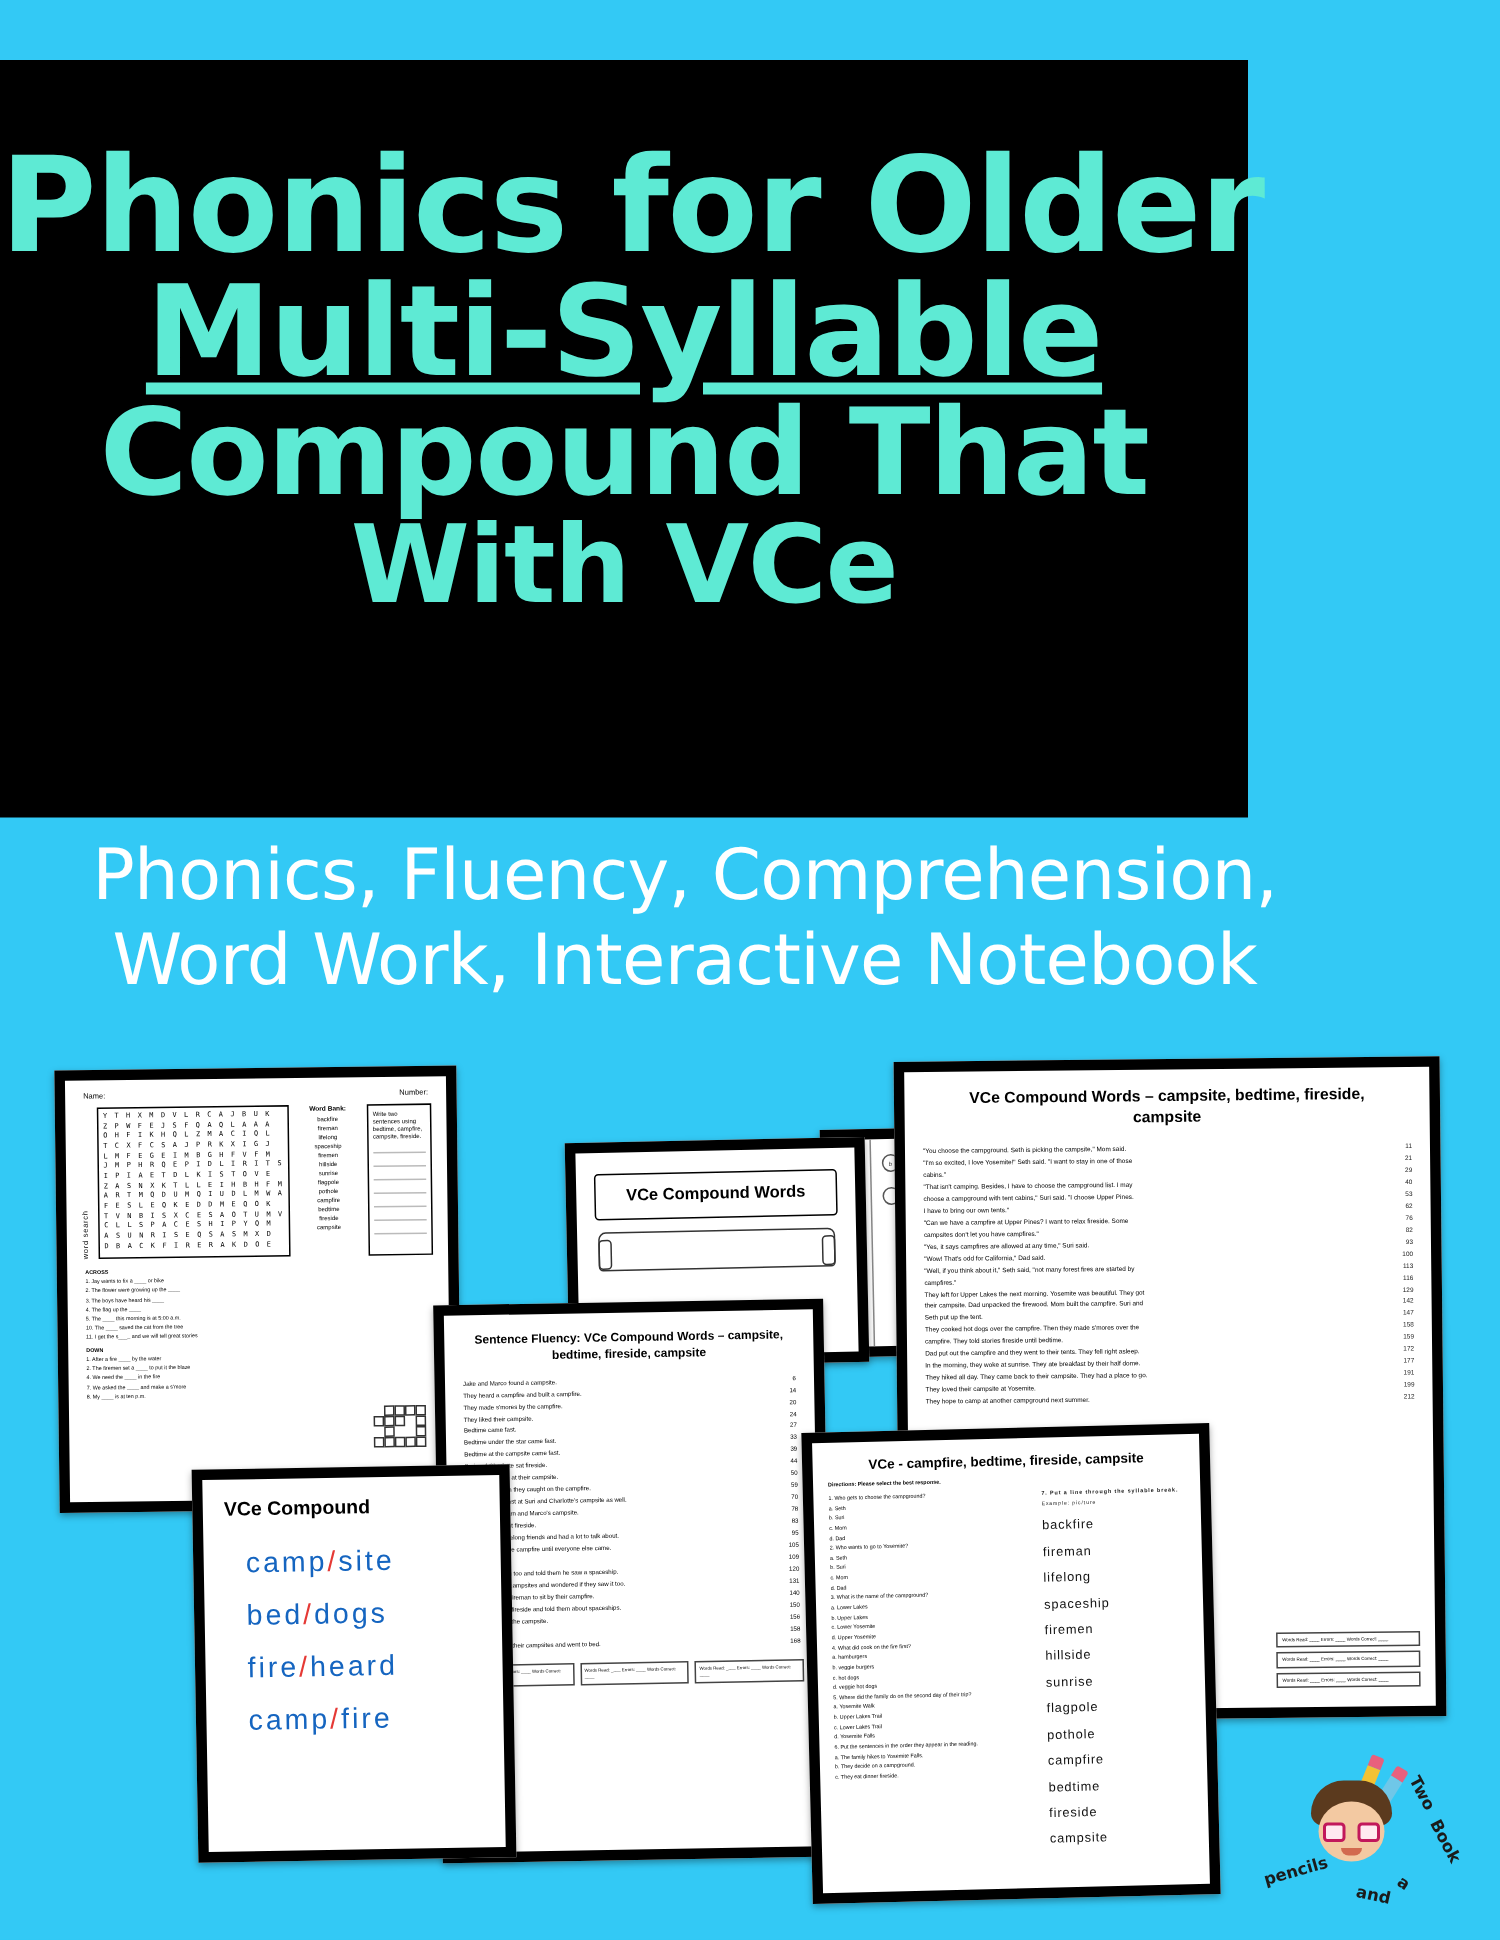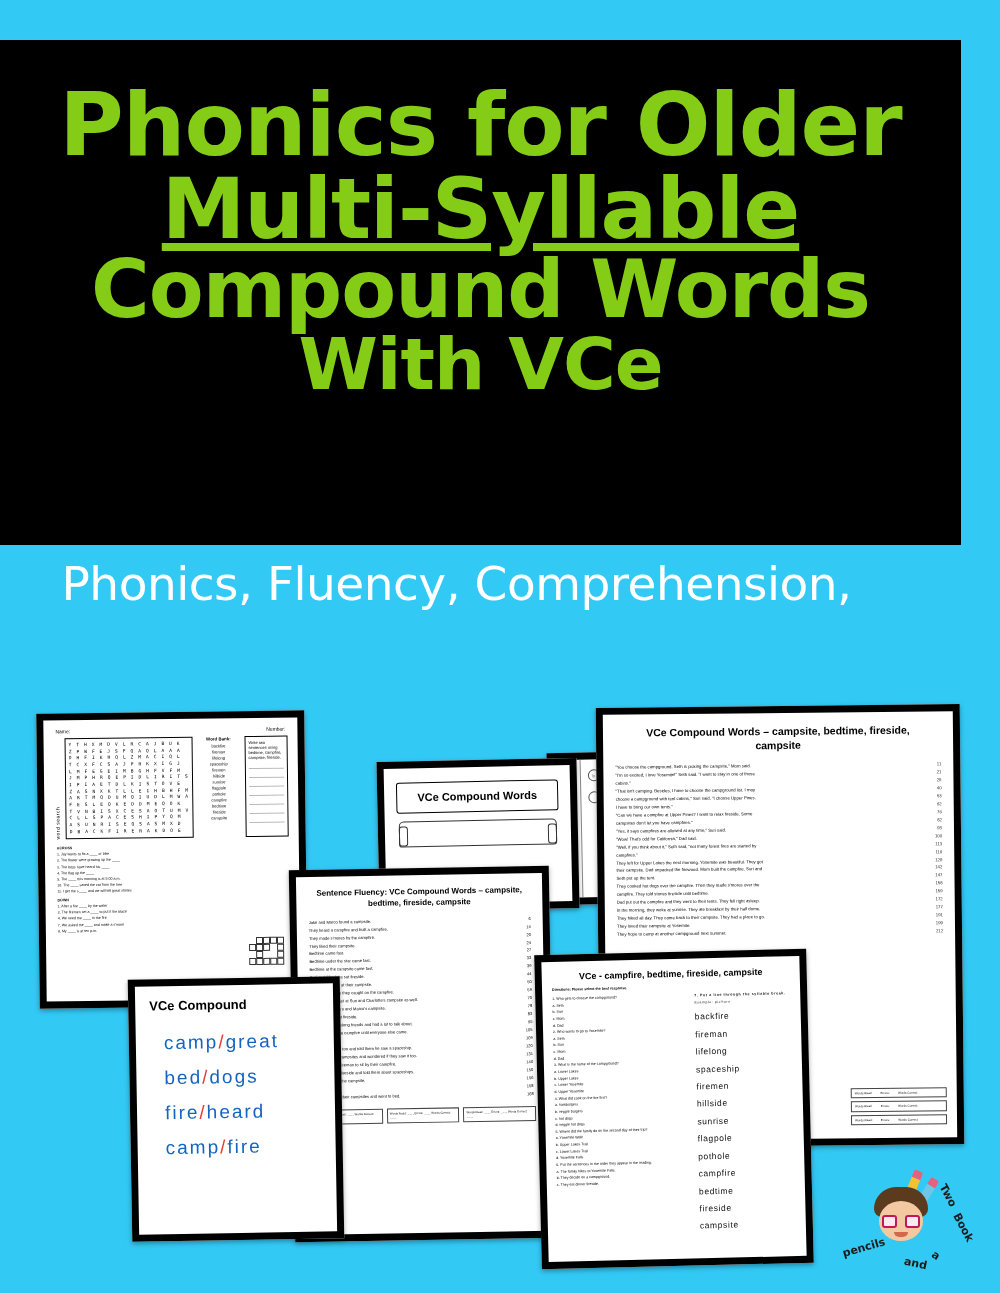--- a/index.html
+++ b/index.html
@@ -12,26 +12,26 @@
   }
   .page {
     position: absolute;
     inset: 0;
     background: #33c9f5;
   }
   
   .title-block {
     position: absolute;
     left: 0; top: 40px;
-    width: 961px;
+    width: 832px;
     height: 505px;
     background: #000000;
-    color: #84cc16;
+    color: #5eead4;
     text-align: center;
-    padding-top: 42px;
+    padding-top: 54px;
   }
   .title-line {
     font-family: "DejaVu Sans", sans-serif;
     font-weight: bold;
     letter-spacing: -1px;
     line-height: 0.98;
     font-size: 86px;
     white-space: nowrap;
   }
   .title-line.l1 { font-size: 88px; }
@@ -145,26 +145,27 @@
   #lt-book { left: 116px; top: 56px; transform: rotate(62deg); }
 </style>
 </head>
 <body>
 
 <div class="page">
 
   <div class="title-block">
     <div class="title-line l1">Phonics for Older</div>
     <div class="title-line l3">Multi-Syllable</div>
-    <div class="title-line l4">Compound Words</div>
+    <div class="title-line l4">Compound That</div>
     <div class="title-line l5">With VCe</div>
   </div>
 
   <div class="subtitle">
     <div>Phonics, Fluency, Comprehension,</div>
+    <div>Word Work, Interactive Notebook</div>
   </div>
 
   <div class="sheet" id="sheet-wordsearch">
     <div class="ws-head">
       <span>Name:</span>
       <span>Number:</span>
     </div>
     <div class="ws-body">
       <div class="ws-label">word search</div>
       <div class="ws-grid">
@@ -537,21 +538,21 @@
         <div>bedtime</div>
         <div>fireside</div>
         <div>campsite</div>
       </div>
     </div>
   </div>
 
   <div class="sheet" id="sheet-split">
     <div class="sp-title">VCe Compound</div>
     <div class="sp-word">
-      <span>camp</span><span class="slash">/</span><span>great</span>
+      <span>camp</span><span class="slash">/</span><span>site</span>
     </div>
     <div class="sp-word">
       <span>bed</span><span class="slash">/</span><span>dogs</span>
     </div>
     <div class="sp-word">
       <span>fire</span><span class="slash">/</span><span>heard</span>
     </div>
     <div class="sp-word">
       <span>camp</span><span class="slash">/</span><span>fire</span>
     </div>

